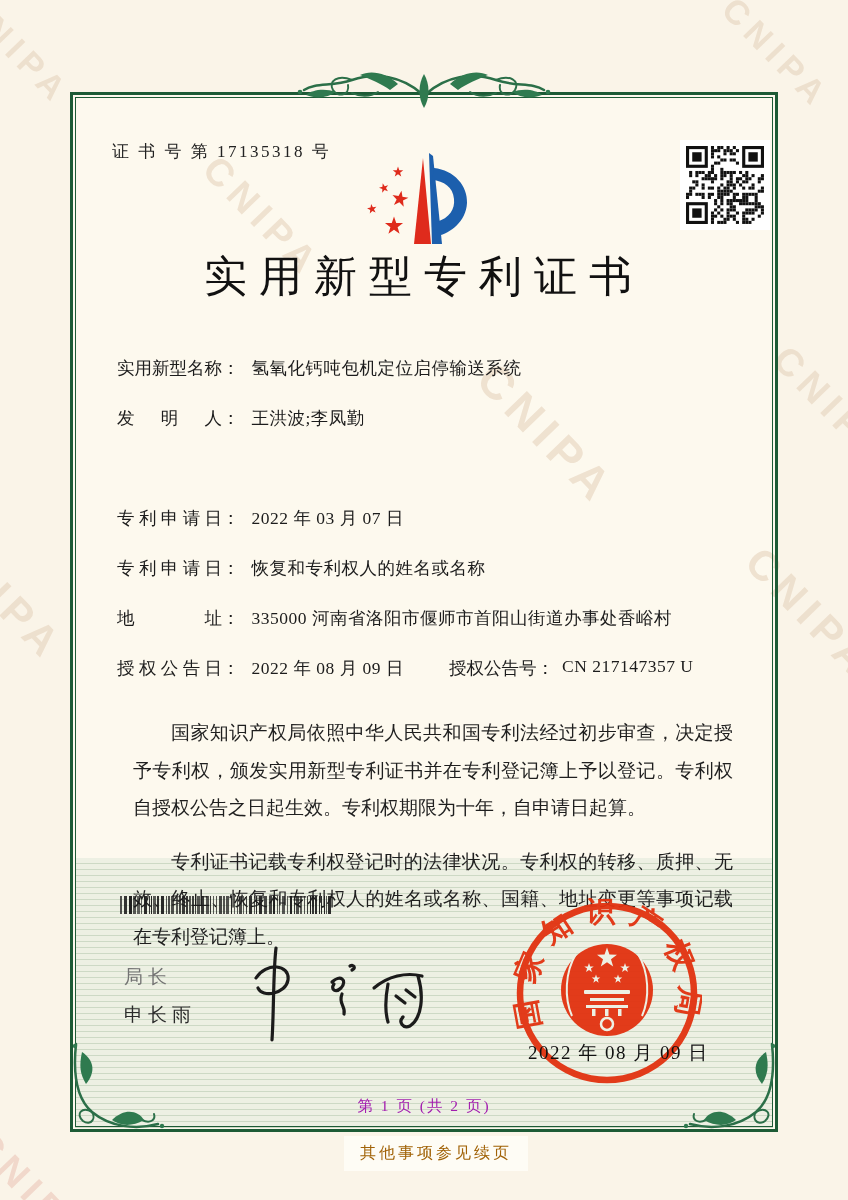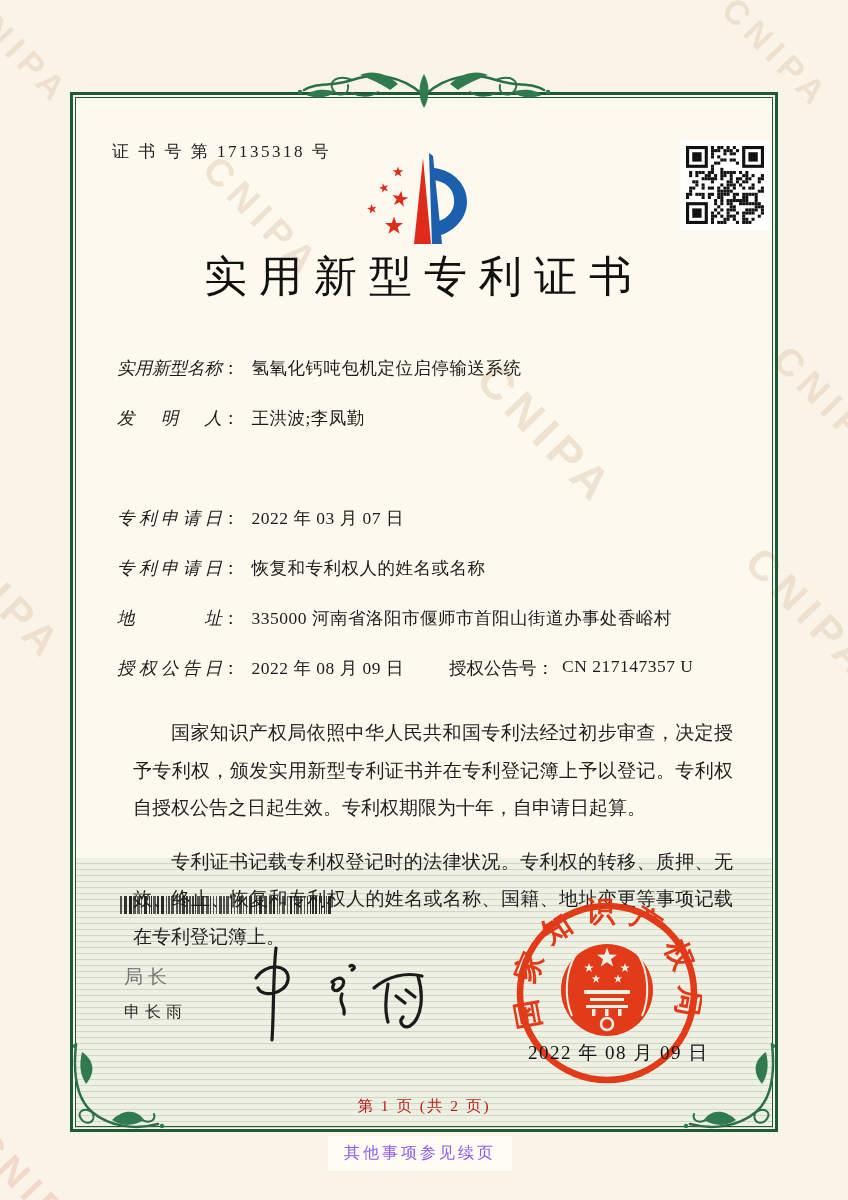--- a/index.html
+++ b/index.html
@@ -30,42 +30,42 @@
   
   .cert-no{position:absolute;left:112px;top:140px;font-size:17px;letter-spacing:2.5px;color:#222;}
   .logo{position:absolute;left:356px;top:136px;}
   .qr-pad{position:absolute;left:680px;top:140px;width:90px;height:90px;background:#ffffff;}
   .qr{position:absolute;left:686px;top:146px;}
   .title{position:absolute;left:0;right:0;top:248px;text-align:center;font-size:43px;font-weight:400;
          letter-spacing:12px;padding-left:0;color:#111;}
   
   .frow{position:absolute;left:117px;width:640px;font-size:17.5px;white-space:nowrap;color:#1c1c1c;}
   .r1{top:356px}.r2{top:406px}.r3{top:456px}.r4{top:506px}.r5{top:556px}.r6{top:606px}.r7{top:656px}
-  .flabel{display:inline-block;width:105px;text-align:justify;text-align-last:justify;text-justify:inter-character;vertical-align:top;font-style:italic;}
+  .flabel{display:inline-block;width:105px;text-align:justify;text-align-last:justify;text-justify:inter-character;vertical-align:top;}
   .colon{display:inline-block;vertical-align:top;}
   .fvalue{display:inline-block;margin-left:12px;vertical-align:top;letter-spacing:.5px;}
   .grant2{position:absolute;left:332px;top:0;white-space:nowrap;}
   .grant2 .fvalue{margin-left:8px;text-align:right;}
   
   .body-text{position:absolute;left:117px;top:698px;width:632px;font-size:19px;line-height:37.5px;
              text-align:justify;color:#1f1f1f;}
   .body-text p{margin:16px;text-indent:2em;}
   
   .barcode{position:absolute;left:120px;top:896px;}
   .signer-title{position:absolute;left:124px;top:964px;font-family:"Liberation Sans",sans-serif;
                 font-size:19px;letter-spacing:5px;color:#737373;}
   .signer-name{position:absolute;left:124px;top:1002px;font-family:"Liberation Sans",sans-serif;
-               font-size:16px;letter-spacing:5px;color:#2a2a2a;}
+               font-size:19px;letter-spacing:5px;color:#2a2a2a;}
   .signature{position:absolute;left:246px;top:944px;}
   .seal{position:absolute;left:512px;top:898px;opacity:.95;}
   .seal-date{position:absolute;left:528px;top:1040px;font-size:19px;letter-spacing:1.5px;color:#111;z-index:5;}
   .page-info{position:absolute;left:70px;top:1096px;width:708px;text-align:center;font-size:15.5px;
-             letter-spacing:2px;color:#b91c1c;}
-  .footer-note{position:absolute;left:328px;top:1136px;background:#fefcf5;padding:7px 16px;
-               font-size:16px;letter-spacing:3px;color:#8b5cf6;}
+             letter-spacing:2px;color:#a21caf;}
+  .footer-note{position:absolute;left:344px;top:1136px;background:#fefcf5;padding:7px 16px;
+               font-size:16px;letter-spacing:3px;color:#a16207;}
 </style>
 </head>
 <body>
 
 <div class="page">
 
   <svg width="0" height="0" style="position:absolute" aria-hidden="true">
     <defs>
       <polygon id="star5" points="0,-10 2.351,-3.236 9.511,-3.09 3.804,1.236 5.878,8.09 0,4 -5.878,8.09 -3.804,1.236 -9.511,-3.09 -2.351,-3.236"></polygon>
     </defs>

